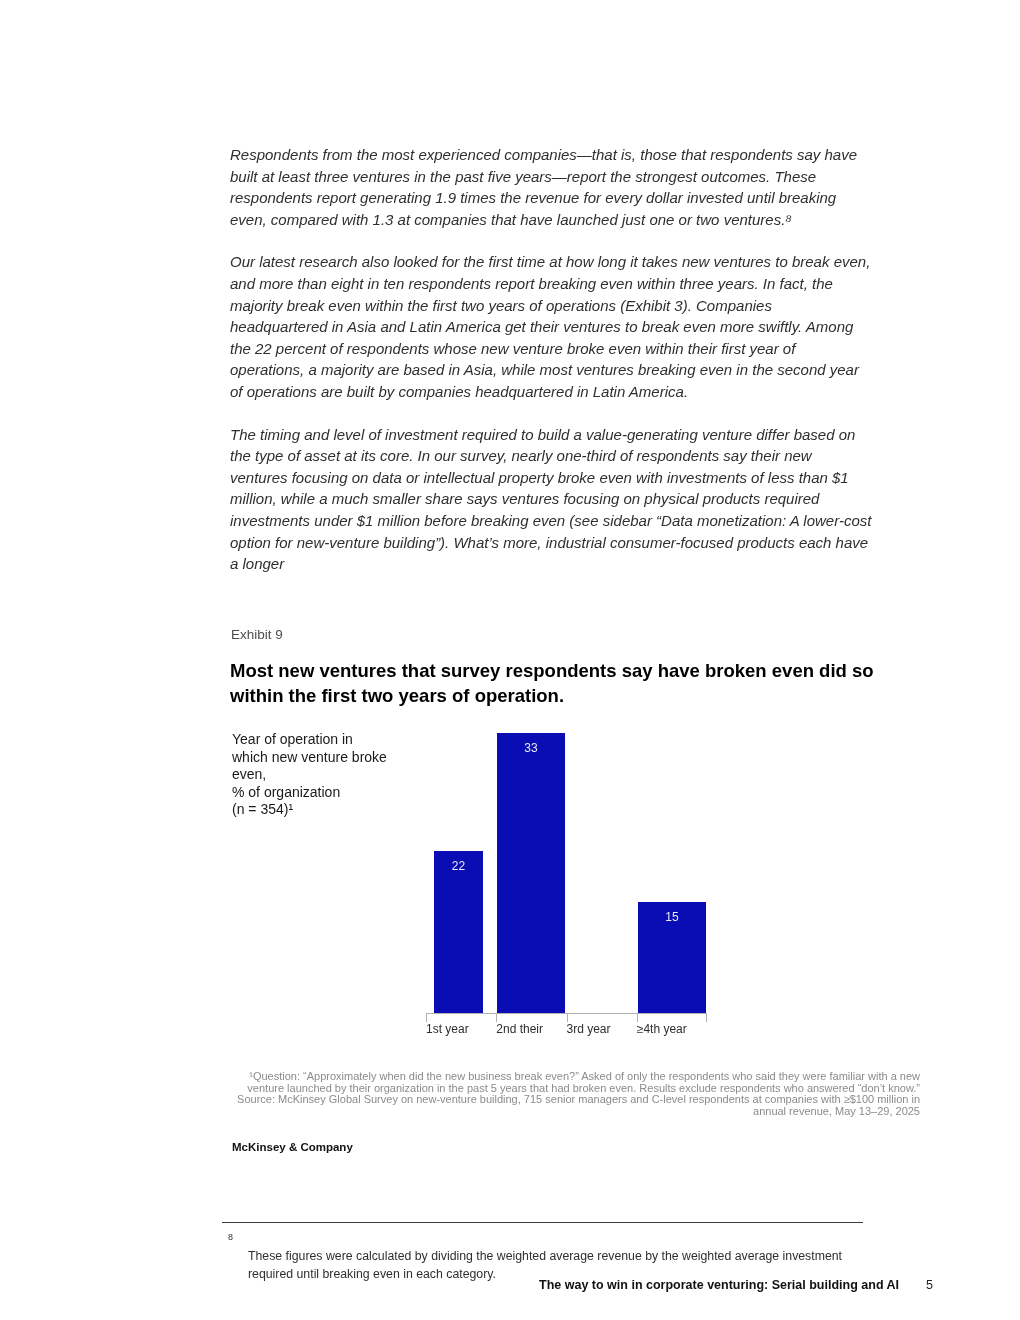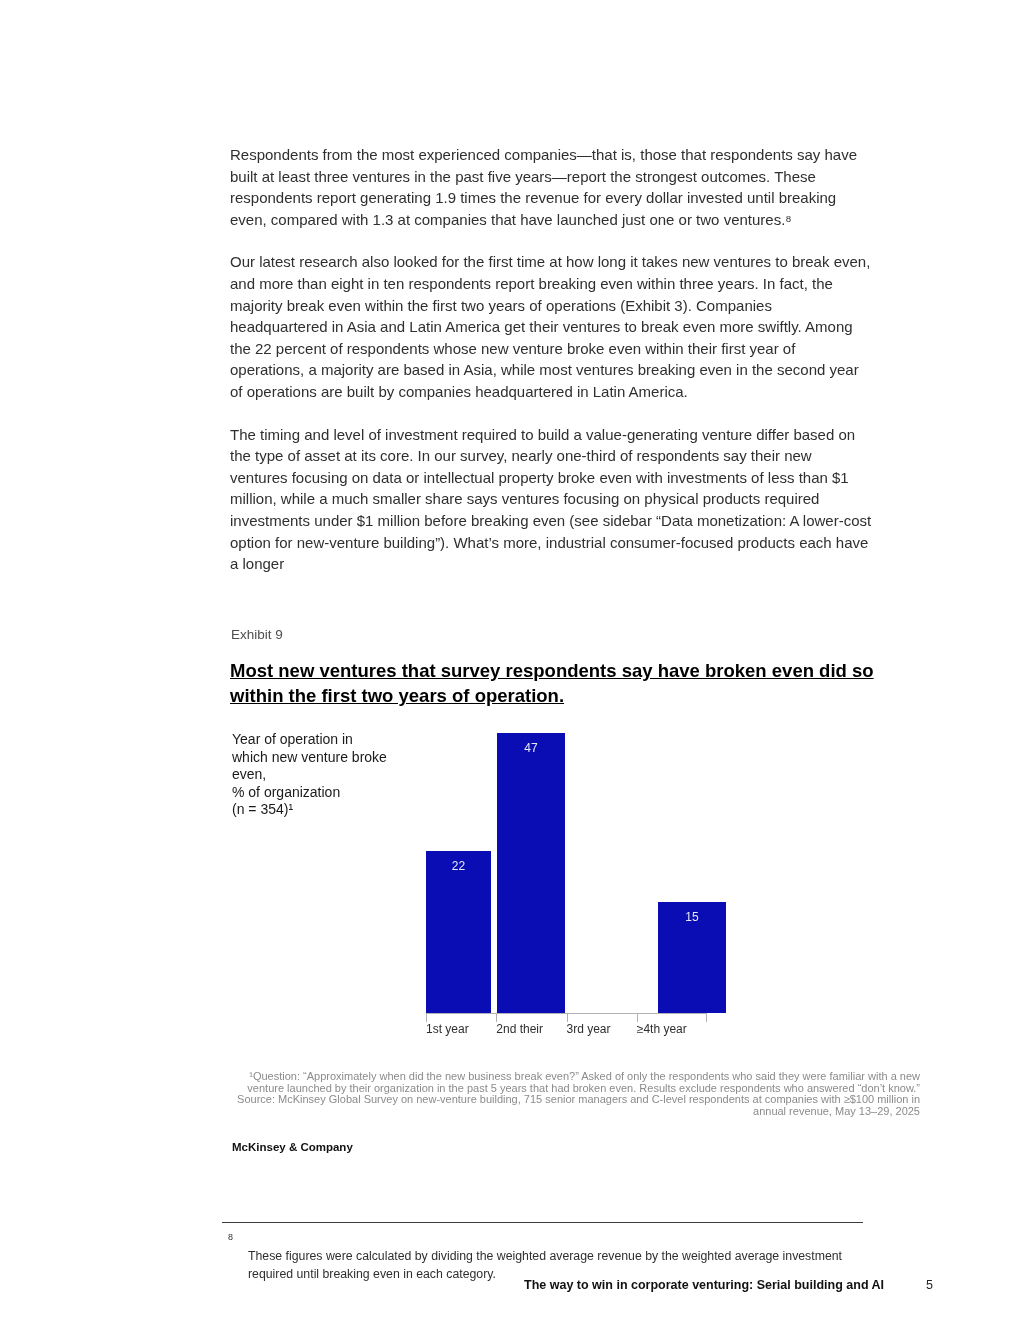--- a/index.html
+++ b/index.html
@@ -15,38 +15,37 @@
   }
   .body-copy {
     position: absolute;
     left: 230px;
     top: 144px;
     width: 642px;
     font-size: 15px;
     line-height: 21.6px;
     color: #2f2f2f;
   }
-  .body-copy p { margin-bottom: 21px; }
+  .body-copy p { margin-bottom: 21px; font-style: italic; }
   .exhibit-label {
     position: absolute;
     left: 231px;
     top: 627px;
     font-size: 13.5px;
     color: #4f4f4f;
   }
   .exhibit-title {
     position: absolute;
     left: 230px;
     top: 658px;
     width: 680px;
     font-size: 18.5px;
     line-height: 25px;
     font-weight: bold;
     color: #000000;
-    text-decoration: underline;
   }
   .chart-ylabel {
     position: absolute;
     left: 232px;
     top: 731px;
     width: 155px;
     font-size: 14px;
     line-height: 17.6px;
     color: #1a1a1a;
   }
@@ -146,21 +145,21 @@
     margin-left: 20px;
     width: 608px;
     margin-top: 17px;
   }
   .footer {
     position: absolute;
     top: 1278px;
     right: 87px;
     display: flex;
     align-items: baseline;
-    gap: 42px;
+    gap: 27px;
     font-size: 12.5px;
   }
   .footer .doc-title { font-weight: bold; color: #111111; }
   .footer .page-num { color: #222222; }
 </style>
 </head>
 <body>
 
 <div class="page">
 
@@ -174,27 +173,27 @@
 
   <div class="exhibit-title">Most new ventures that survey respondents say have broken even did so within the first two years of operation.</div>
 
   <div class="chart-ylabel">
     <span class="bold">Year of operation in which new venture broke even,</span><br>
     <span>% of organization</span><br>
     <span>(n = 354)¹</span>
   </div>
 
   <div class="plot" id="plot">
-      <div class="bar" style="left: 0px; width: 65px; height: 162px; background: rgb(10, 13, 179);">
+      <div class="bar" style="left: 8px; width: 49px; height: 162px; background: rgb(10, 13, 179);">
         <div class="bar-value" style="color: rgb(233, 234, 244);">22</div>
       </div>
       <div class="bar" style="left: 70.5px; width: 68.8px; height: 280px; background: rgb(10, 13, 179);">
-        <div class="bar-value" style="color: rgb(233, 234, 244);">47</div>
+        <div class="bar-value" style="color: rgb(233, 234, 244);">33</div>
       </div>
-      <div class="bar" style="left: 211.5px; width: 68.8px; height: 111px; background: rgb(10, 13, 179); margin-left: 20px;">
+      <div class="bar" style="left: 211.5px; width: 68.8px; height: 111px; background: rgb(10, 13, 179);">
         <div class="bar-value" style="color: rgb(233, 234, 244);">15</div>
       </div>
     </div>
   <div class="axis-line"></div>
   <div id="ticks">
       <div class="tick" style="left: 426px; background: rgb(177, 177, 182);"></div>
       <div class="tick" style="left: 496px; background: rgb(177, 177, 182);"></div>
       <div class="tick" style="left: 567px; background: rgb(177, 177, 182);"></div>
       <div class="tick" style="left: 637px; background: rgb(177, 177, 182);"></div>
       <div class="tick" style="left: 706px; background: rgb(177, 177, 182);"></div>

